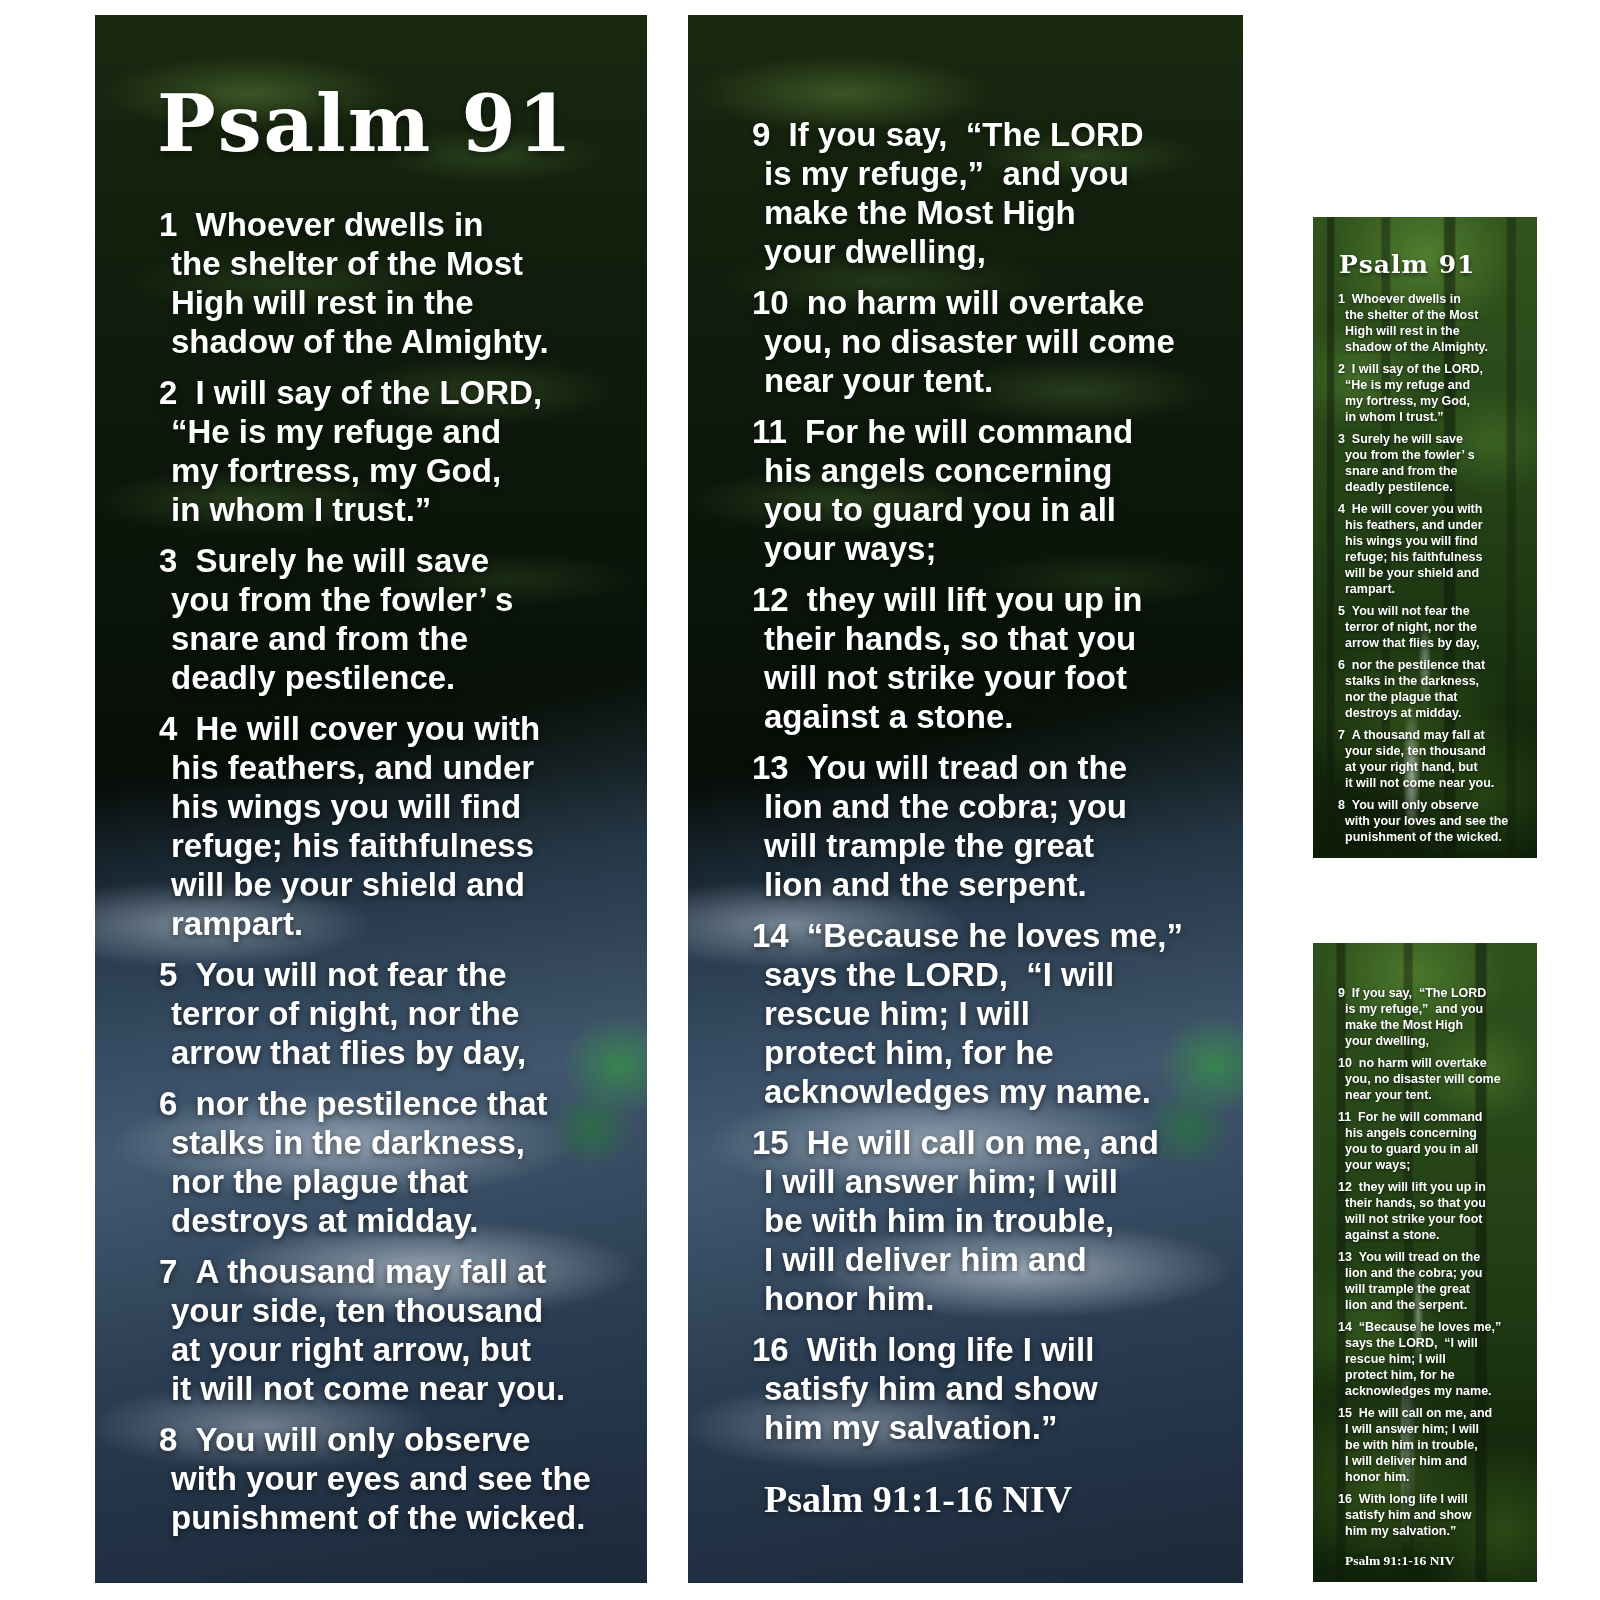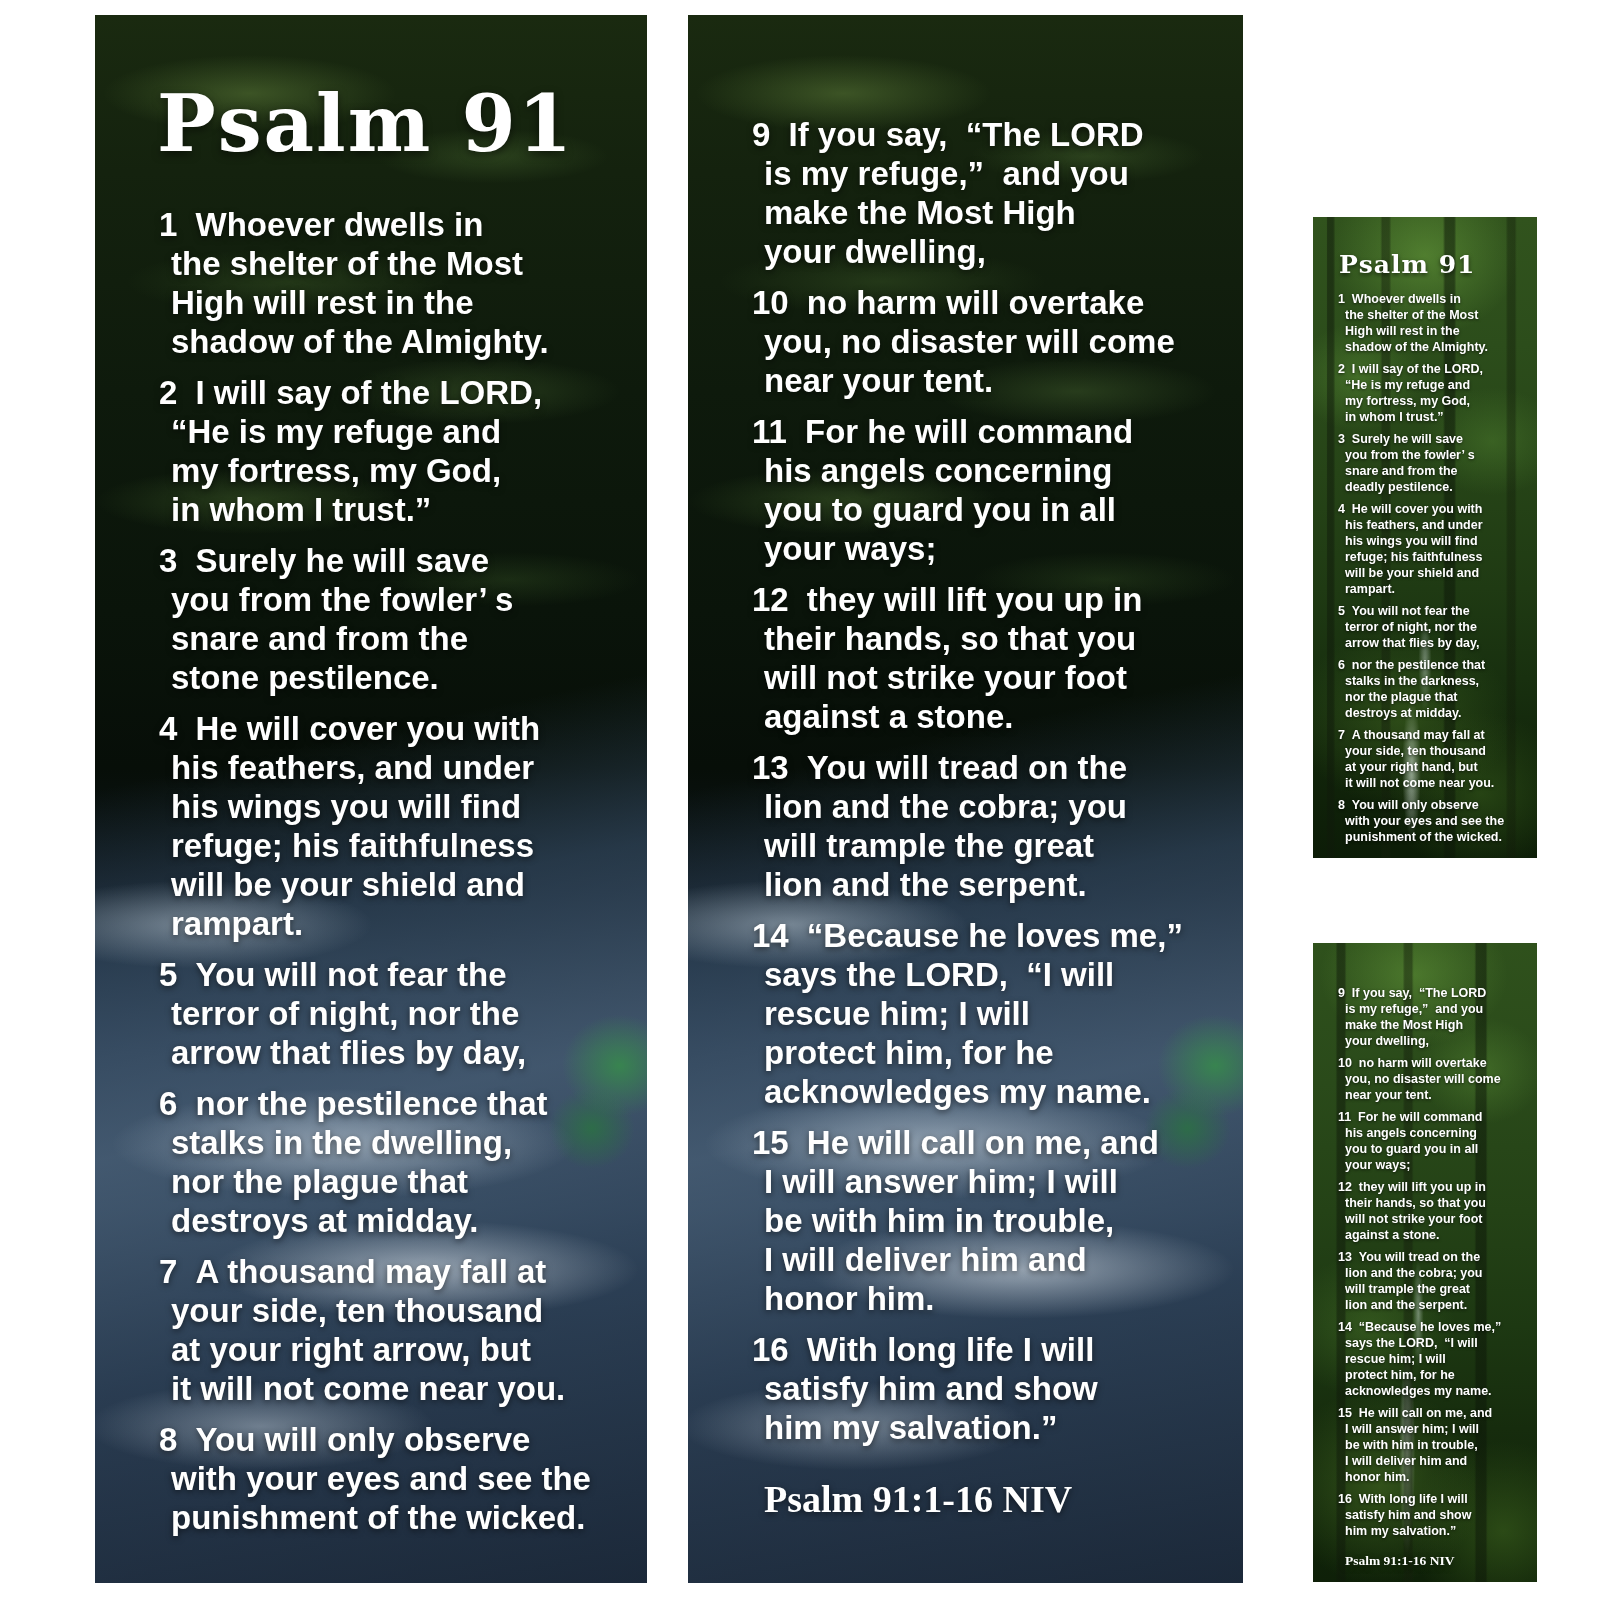--- a/index.html
+++ b/index.html
@@ -97,32 +97,32 @@
 the shelter of the Most
 High will rest in the
 shadow of the Almighty.</span></p>
       <p class="verse"><span class="vnum">2</span><span class="vbody">I will say of the LORD,
 “He is my refuge and
 my fortress, my God,
 in whom I trust.”</span></p>
       <p class="verse"><span class="vnum">3</span><span class="vbody">Surely he will save
 you from the fowler’ s
 snare and from the
-stone pestilence.</span></p>
+deadly pestilence.</span></p>
       <p class="verse"><span class="vnum">4</span><span class="vbody">He will cover you with
 his feathers, and under
 his wings you will find
 refuge; his faithfulness
 will be your shield and
 rampart.</span></p>
       <p class="verse"><span class="vnum">5</span><span class="vbody">You will not fear the
 terror of night, nor the
 arrow that flies by day,</span></p>
       <p class="verse"><span class="vnum">6</span><span class="vbody">nor the pestilence that
-stalks in the dwelling,
+stalks in the darkness,
 nor the plague that
 destroys at midday.</span></p>
       <p class="verse"><span class="vnum">7</span><span class="vbody">A thousand may fall at
 your side, ten thousand
 at your right arrow, but
 it will not come near you.</span></p>
       <p class="verse"><span class="vnum">8</span><span class="vbody">You will only observe
 with your eyes and see the
 punishment of the wicked.</span></p>
     </div>
@@ -192,21 +192,21 @@
 arrow that flies by day,</span></p>
       <p class="verse"><span class="vnum">6</span><span class="vbody">nor the pestilence that
 stalks in the darkness,
 nor the plague that
 destroys at midday.</span></p>
       <p class="verse"><span class="vnum">7</span><span class="vbody">A thousand may fall at
 your side, ten thousand
 at your right hand, but
 it will not come near you.</span></p>
       <p class="verse"><span class="vnum">8</span><span class="vbody">You will only observe
-with your eyes and see the
+with your loves and see the
 punishment of the wicked.</span></p>
     </div>
   </div>
 
   <div class="card card-sm bg-forest bg-forest-b" id="thumb-2">
     <div class="verses">
       <p class="verse"><span class="vnum">9</span><span class="vbody">If you say,  “The LORD
 is my refuge,”  and you
 make the Most High
 your dwelling,</span></p>

